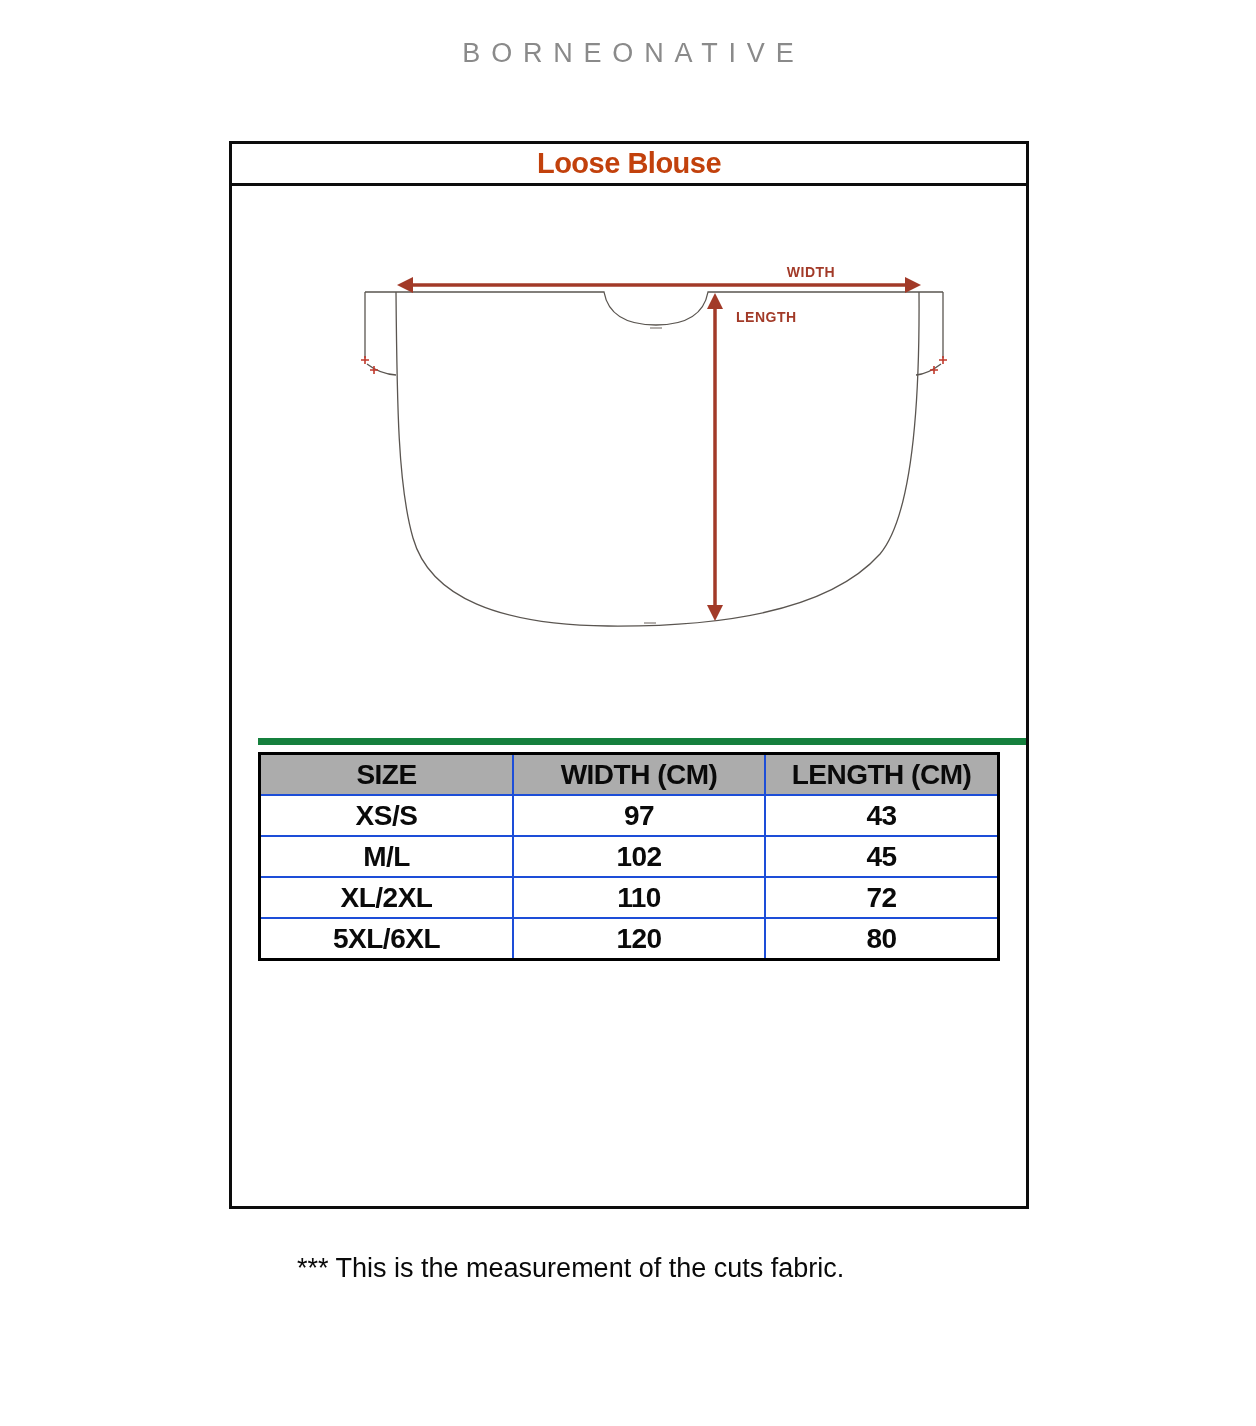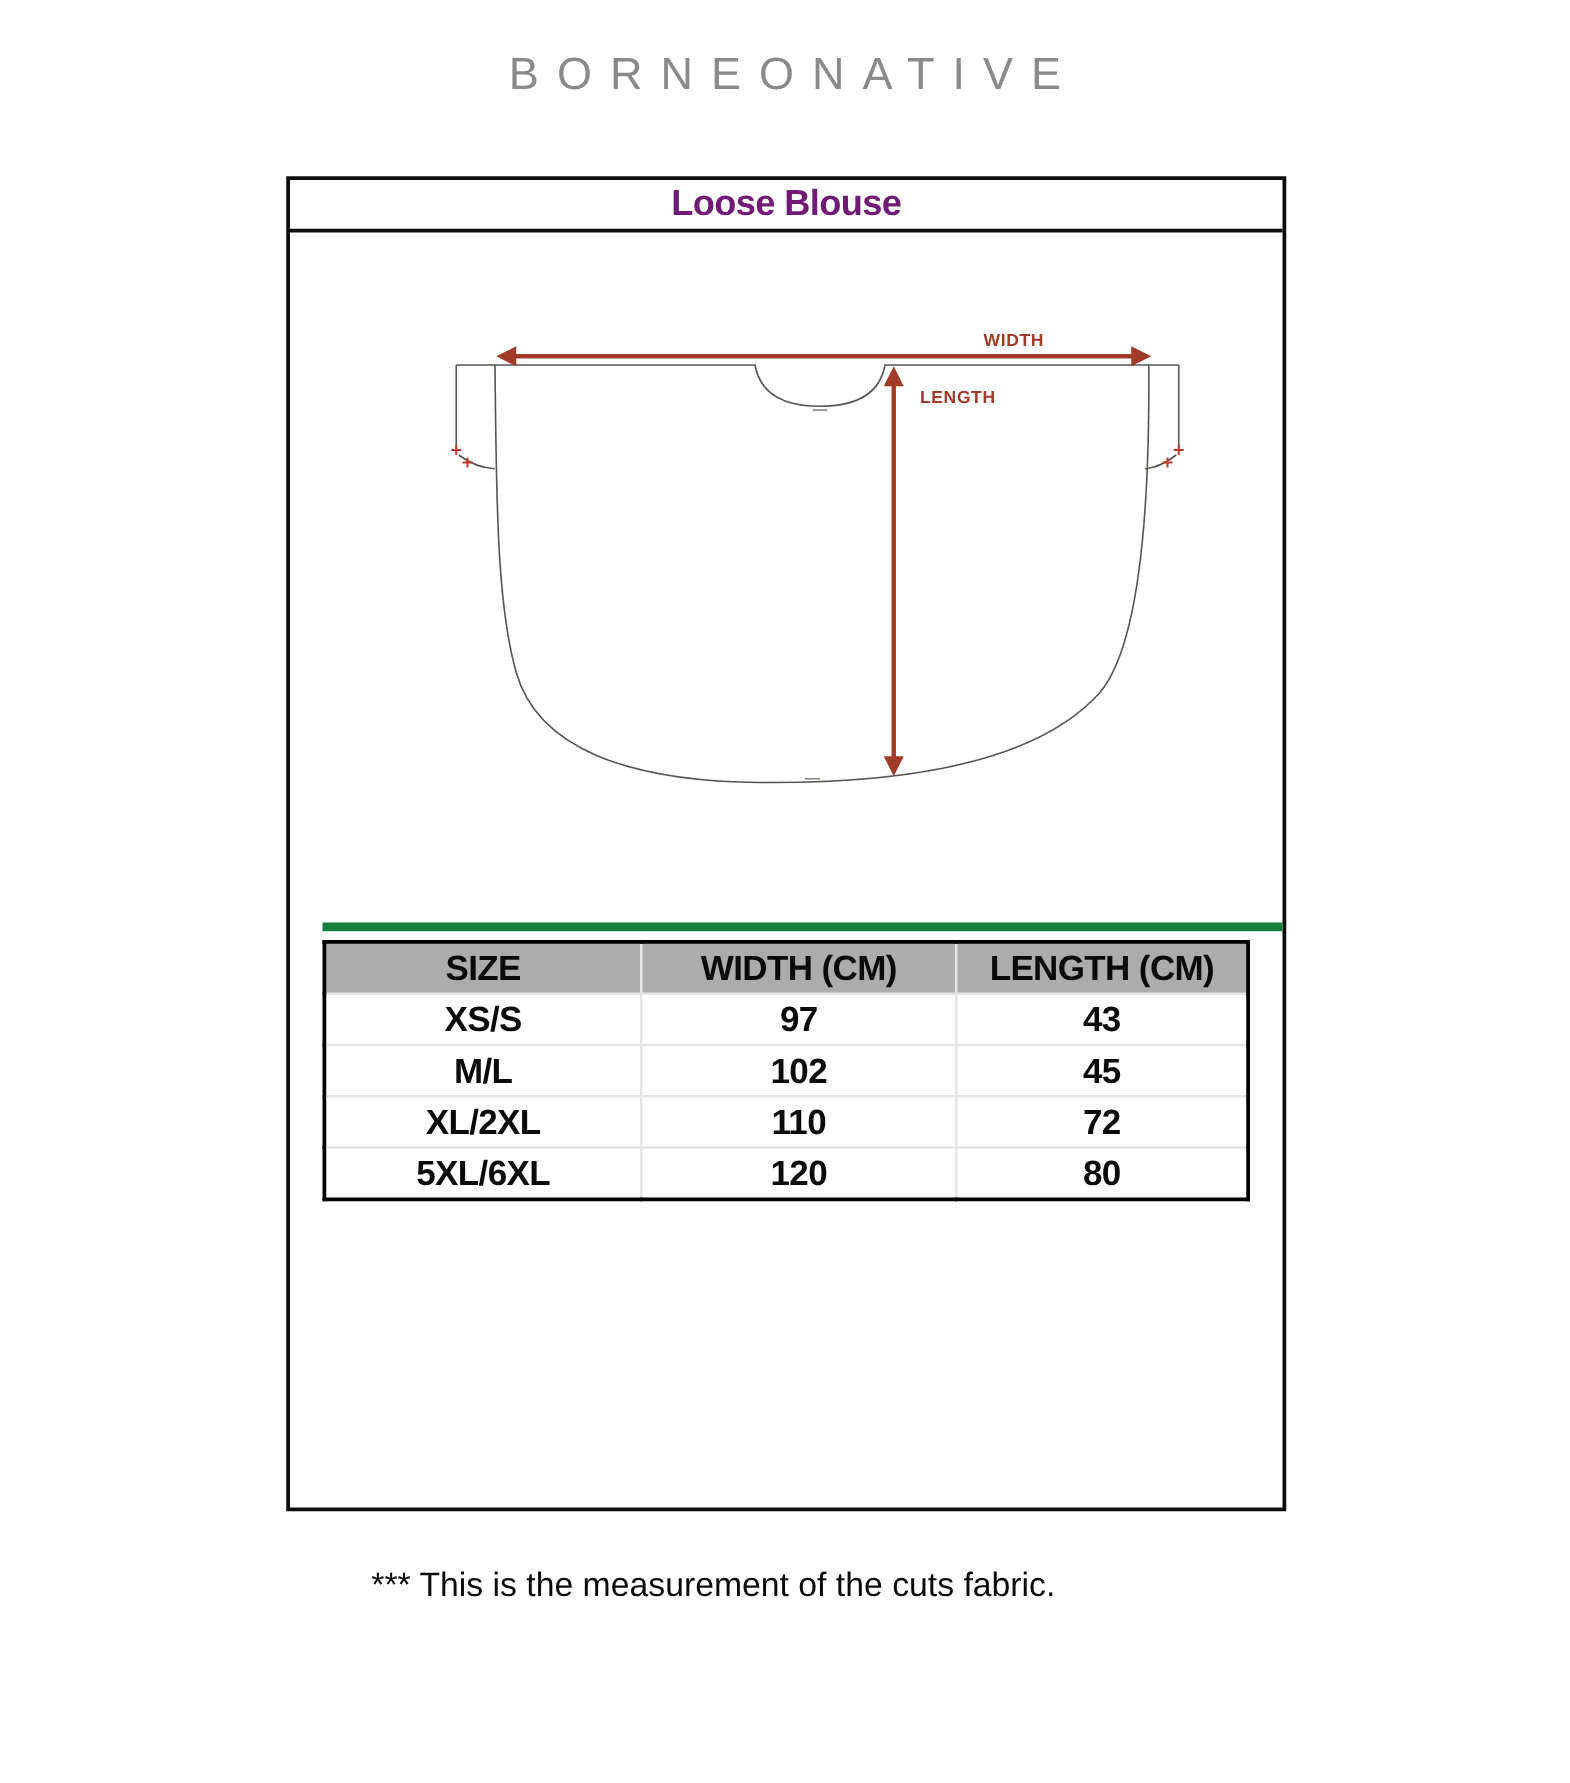--- a/index.html
+++ b/index.html
@@ -14,21 +14,21 @@
     height: 1426px;
     background: #ffffff;
     overflow: hidden;
   }
   .brand {
     position: absolute;
     top: 38px;
     left: 0;
     width: 100%;
     text-align: center;
-    font-size: 36px;
+    font-size: 27px;
     font-weight: 500;
     color: #8a8a8a;
     letter-spacing: 0.40em;
     text-indent: 0.40em;
     white-space: nowrap;
   }
   .sheet {
     position: absolute;
     left: 229px;
     top: 141px;
@@ -41,41 +41,41 @@
     height: 39px;
     border-bottom: 3px solid #0c0c0c;
     display: flex;
     align-items: center;
     justify-content: center;
   }
   .sheet-title {
     font-size: 29px;
     font-weight: bold;
     letter-spacing: -0.5px;
-    color: #701a75;
+    color: #c2410c;
   }
   .diagram-area {
     position: relative;
     height: 552px;
     border-bottom: 7px solid #15803d;
     margin-left: 26px;
   }
   .diagram-area svg { display: block; }
   .table-wrap {
     position: absolute;
     left: 26px;
     top: 608px;
   }
   table.size-table {
     border-collapse: collapse;
     border: 3px solid #000000;
     table-layout: fixed;
   }
   table.size-table th, table.size-table td {
-    border: 2px solid #e5e5e5;
+    border: 2px solid #1d4ed8;
     height: 39px;
     padding: 0;
     text-align: center;
     vertical-align: middle;
     font-size: 28px;
     letter-spacing: -0.5px;
     color: #0a0a0a;
   }
   table.size-table th { font-weight: bold; }
   table.size-table td { font-weight: bold; }

